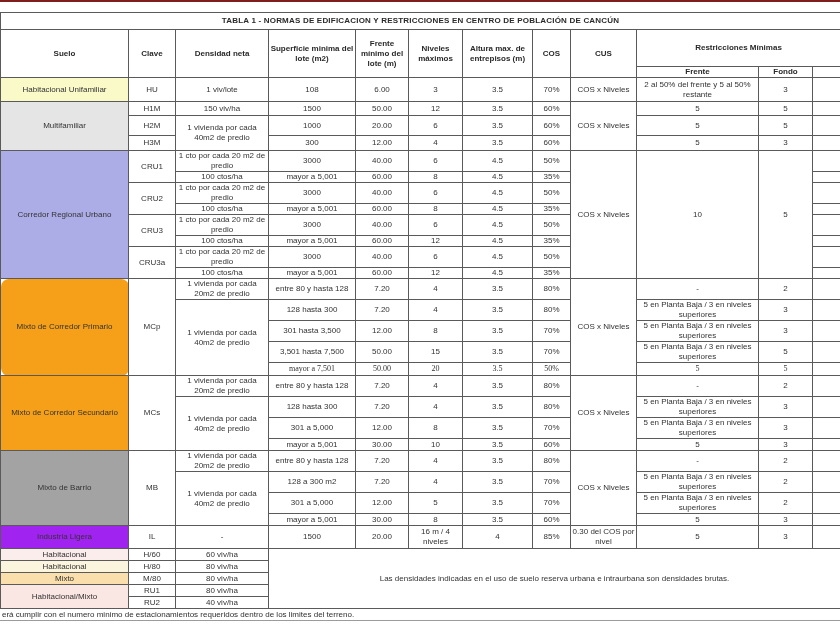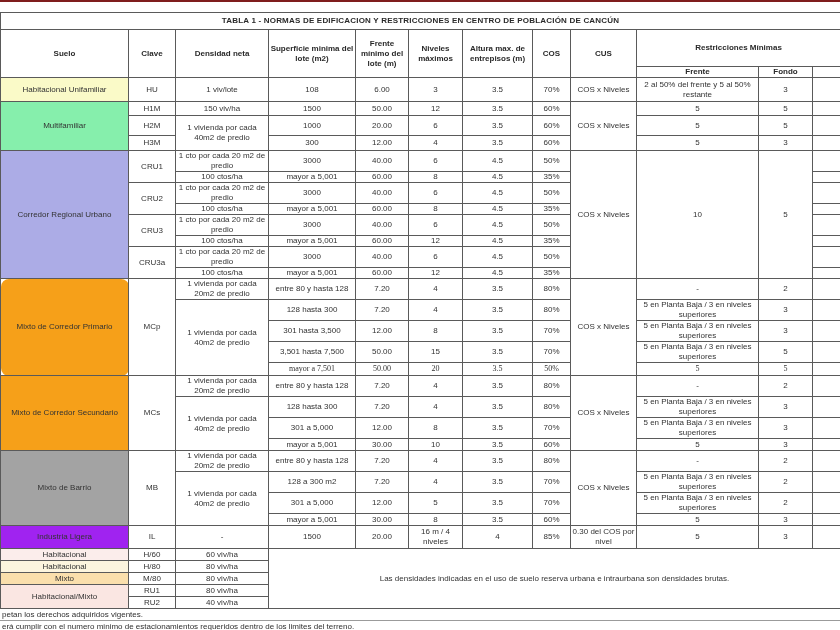--- a/index.html
+++ b/index.html
@@ -71,21 +71,21 @@
           <td>6.00</td>
           <td>3</td>
           <td>3.5</td>
           <td>70%</td>
           <td>COS x Niveles</td>
           <td>2 al 50% del frente y 5 al 50% restante</td>
           <td>3</td>
           <td></td>
         </tr>
         <tr style="height: 14px;">
-          <td rowspan="3" class="su" style="background: #86efac;">Multifamiliar</td>
+          <td rowspan="3" class="su" style="background: #e5e5e5;">Multifamiliar</td>
           <td>H1M</td>
           <td>150 viv/ha</td>
           <td>1500</td>
           <td>50.00</td>
           <td>12</td>
           <td>3.5</td>
           <td>60%</td>
           <td rowspan="3">COS x Niveles</td>
           <td>5</td>
           <td>5</td>
@@ -375,17 +375,16 @@
           <td>80 viv/ha</td>
         </tr>
         <tr style="height: 12px;">
           <td>RU2</td>
           <td>40 viv/ha</td>
         </tr>
       </tbody>
   </table>
 
   <div class="footnotes">
-    <div class="fn">petan los derechos adquiridos vigentes.</div>
     <div class="fn">erá cumplir con el numero minimo de estacionamientos requeridos dentro de los limites del terreno.</div>
 
   </div>
 </div>
 
 </body></html>

